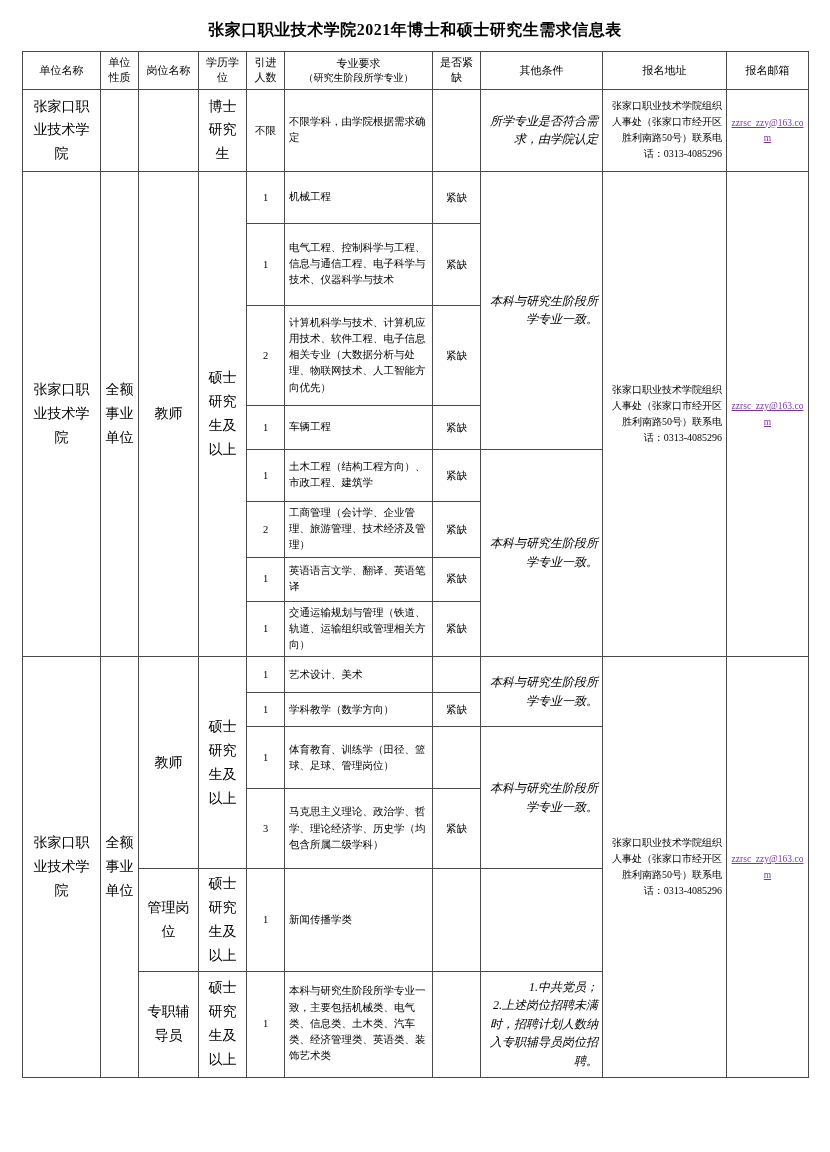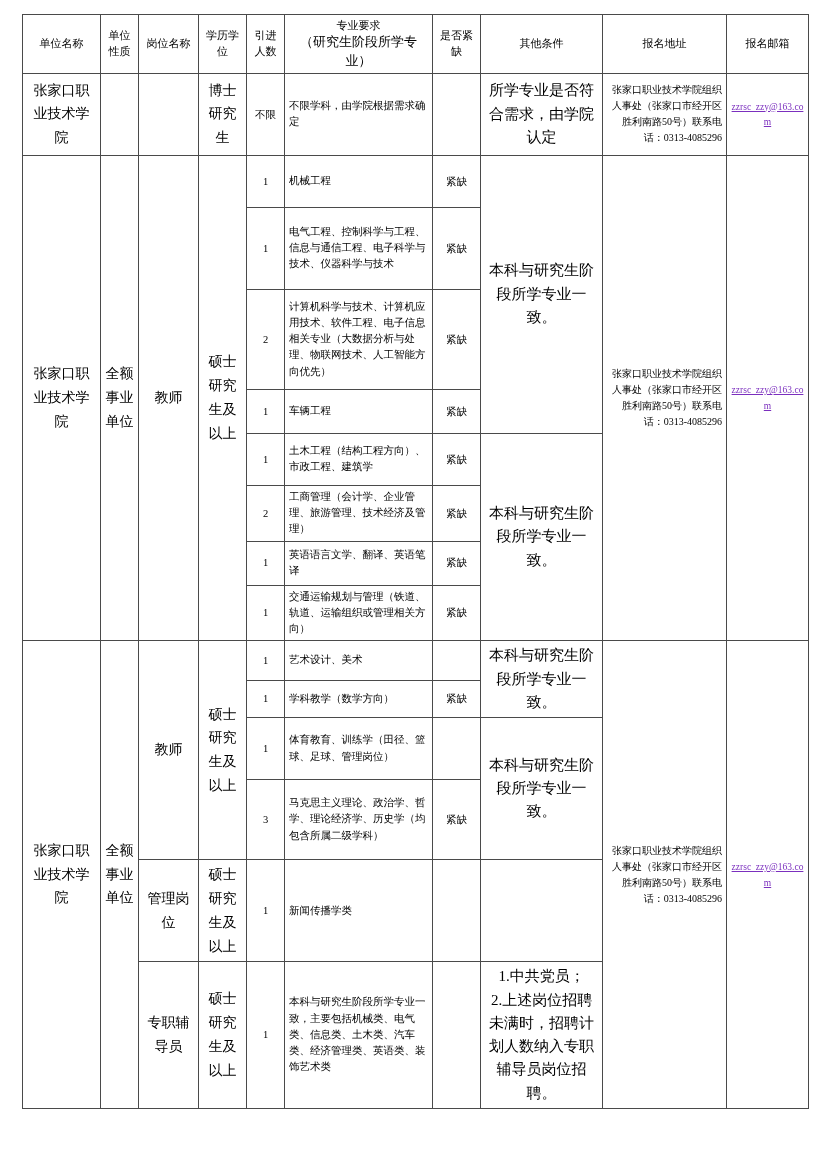--- a/index.html
+++ b/index.html
@@ -44,59 +44,60 @@
     word-break: break-all;
   }
   th.hdr {
     text-align: center;
     font-weight: normal;
     font-size: 11px;
     padding: 8px 2px;
     line-height: 1.4;
   }
   .c-center { text-align: center; }
-  .hdr-sub { font-size: 13px; display: block; }
+  .hdr-sub { font-size: 10px; display: block; }
   .link {
     color: #7b2fbe;
     text-decoration: underline;
     word-break: break-all;
     font-size: 9.5px;
     cursor: pointer;
   }
   td.addr {
     text-align: right;
     font-size: 10px;
     line-height: 1.6;
   }
   td.unitname, td.unitprop, td.postname, td.degree {
     text-align: center;
     font-size: 14px;
     line-height: 1.7;
   }
   td.num { text-align: center; font-size: 10.5px; }
   td.major { text-align: left; font-size: 10.5px; line-height: 1.55; }
   td.urgent { text-align: center; font-size: 10.5px; }
-  td.other { text-align: center; font-size: 15px; line-height: 1.55; }
+  td.other { text-align: right; font-size: 12px; line-height: 1.55; font-style: italic; }
   
   col.w1 { width: 78px; }
   col.w2 { width: 38px; }
   col.w3 { width: 60px; }
   col.w4 { width: 48px; }
   col.w5 { width: 38px; }
   col.w6 { width: 148px; }
   col.w7 { width: 48px; }
   col.w8 { width: 122px; }
   col.w9 { width: 124px; }
   col.w10 { width: 82px; }
 </style>
 </head>
 <body>
 
 <div class="page">
 
+  <div class="doc-title">张家口职业技术学院2021年博士和硕士研究生需求信息表</div>
 
   <table class="req-table">
     <colgroup>
       <col class="w1">
         <col class="w2">
         <col class="w3">
         <col class="w4">
         <col class="w5">
       <col class="w6">
         <col class="w7">

